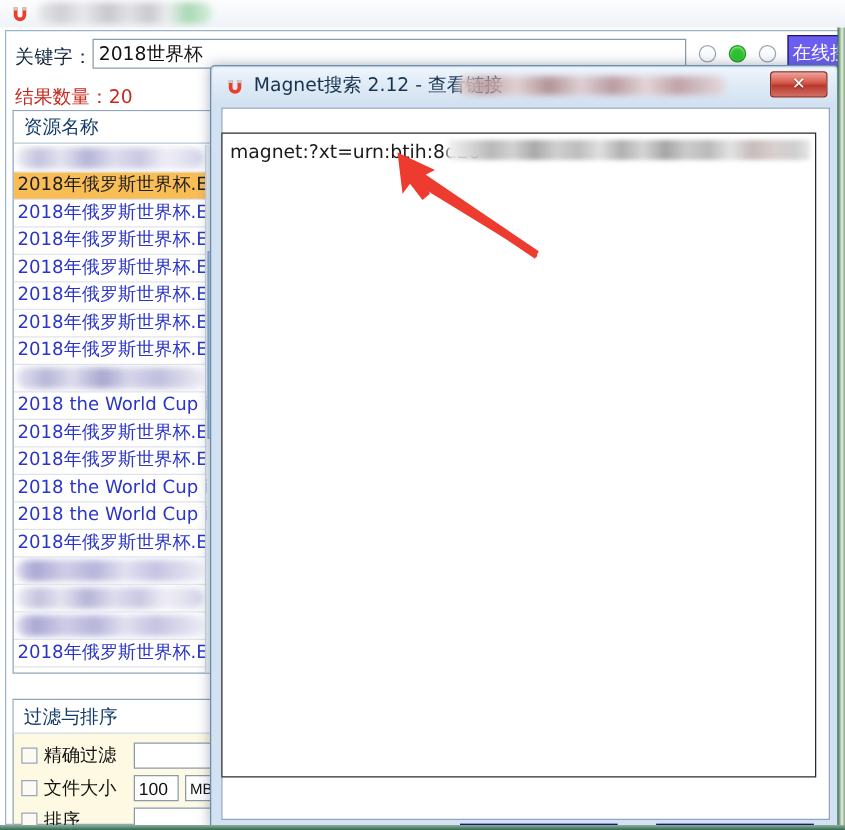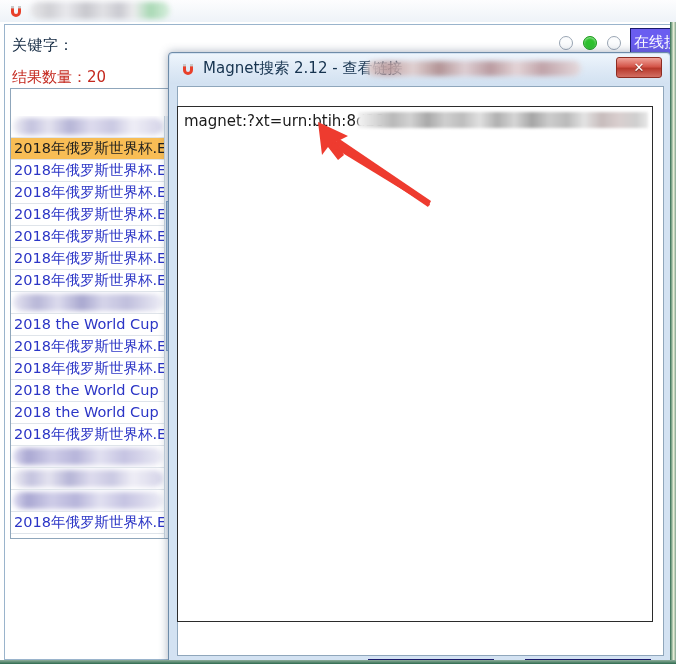--- a/index.html
+++ b/index.html
@@ -403,30 +403,32 @@
         <path d="M3 3 h3 v6 a2 2 0 0 0 4 0 V3 h3 v6 a5 5 0 0 1 -10 0 Z" fill="#e8402a"></path>
         <rect x="3" y="3" width="3" height="2.4" fill="#c9c9c9"></rect>
         <rect x="10" y="3" width="3" height="2.4" fill="#c9c9c9"></rect>
       </svg>
       <div class="app-title-blur"></div>
     </div>
 
     <div class="app-client"></div>
 
     <div class="kw-label">关键字：</div>
+    <input class="kw-input" value="2018世界杯" style="">
 
     <div class="radio r1"></div>
     <div class="radio r2"></div>
     <div class="radio r3"></div>
 
     <div class="online-btn">在线搜</div>
 
     <div class="result-count">结果数量：20</div>
 
     <div class="list-box">
+      <div class="list-header">资源名称</div>
       <div class="list-rows" id="list-rows">
           <div class="row blurred">
             <span class="blur-bar bl-a"></span>
           </div>
           <div class="row sel"><span>2018年俄罗斯世界杯.EP30.</span></div>
           <div class="row"><span>2018年俄罗斯世界杯.EP32.</span></div>
           <div class="row"><span>2018年俄罗斯世界杯.EP04.</span></div>
           <div class="row"><span>2018年俄罗斯世界杯.EP12.</span></div>
           <div class="row"><span>2018年俄罗斯世界杯.EP26.</span></div>
           <div class="row"><span>2018年俄罗斯世界杯.EP21.</span></div>
@@ -449,20 +451,42 @@
           <div class="row blurred">
             <span class="blur-bar bl-c"></span>
           </div>
           <div class="row"><span>2018年俄罗斯世界杯.EP11.</span></div>
         </div>
       <div class="list-scroll">
         <div class="thumb"></div>
       </div>
     </div>
 
+    <div class="filter-group">
+      <div class="filter-title">过滤与排序</div>
+
+      <div class="frow f1">
+        <div class="cbox"></div>
+        <div class="flabel">精确过滤</div>
+        <input class="finput exact" value="" style="">
+      </div>
+
+      <div class="frow f2">
+        <div class="cbox"></div>
+        <div class="flabel">文件大小</div>
+        <input class="finput size" value="100" style="">
+        <input class="finput unit" value="MB" style="">
+      </div>
+
+      <div class="frow f3">
+        <div class="cbox"></div>
+        <div class="flabel">排序</div>
+        <input class="finput sort" value="" style="">
+      </div>
+    </div>
   </div>
 
   <div class="dlg">
 
     <div class="dlg-titlebar">
       <svg class="dlg-icon" viewBox="0 0 16 16">
         <path d="M3 3 h3 v6 a2 2 0 0 0 4 0 V3 h3 v6 a5 5 0 0 1 -10 0 Z" fill="#e8402a"></path>
         <rect x="3" y="3" width="3" height="2.4" fill="#c9c9c9"></rect>
         <rect x="10" y="3" width="3" height="2.4" fill="#c9c9c9"></rect>
       </svg>

